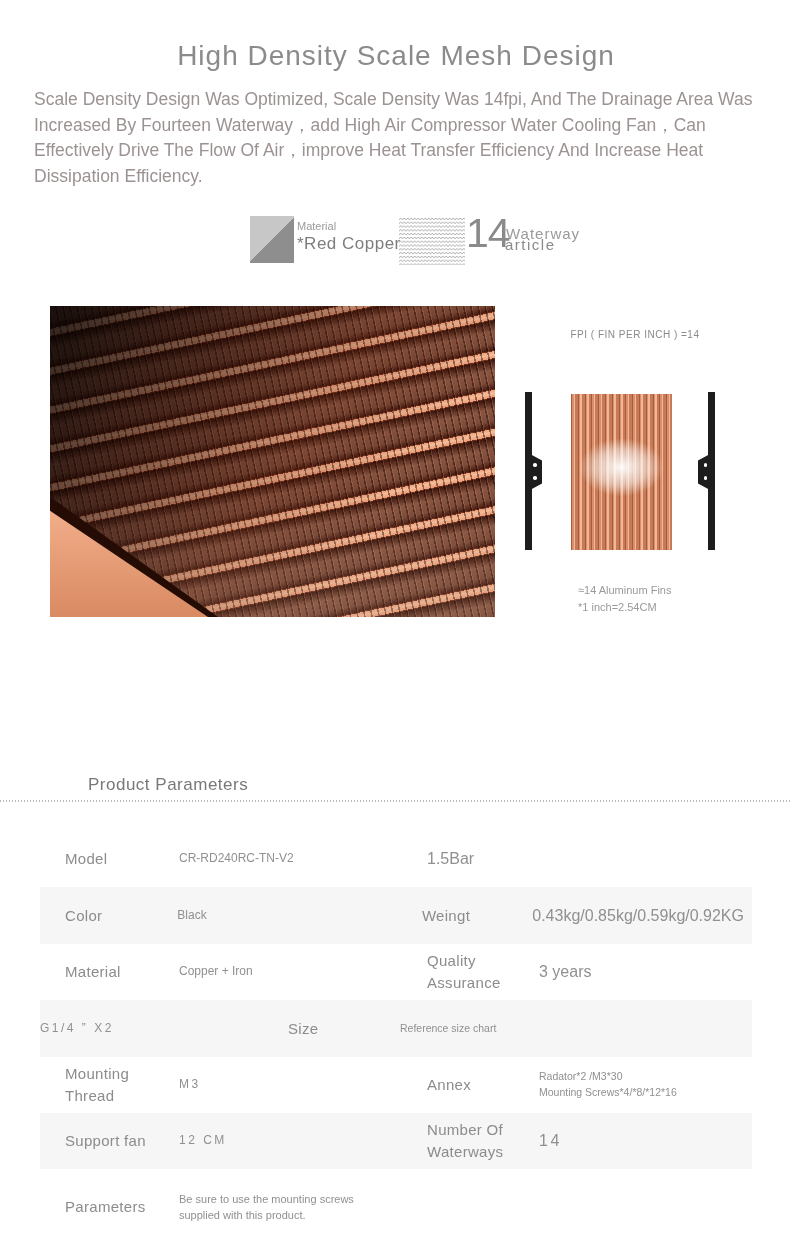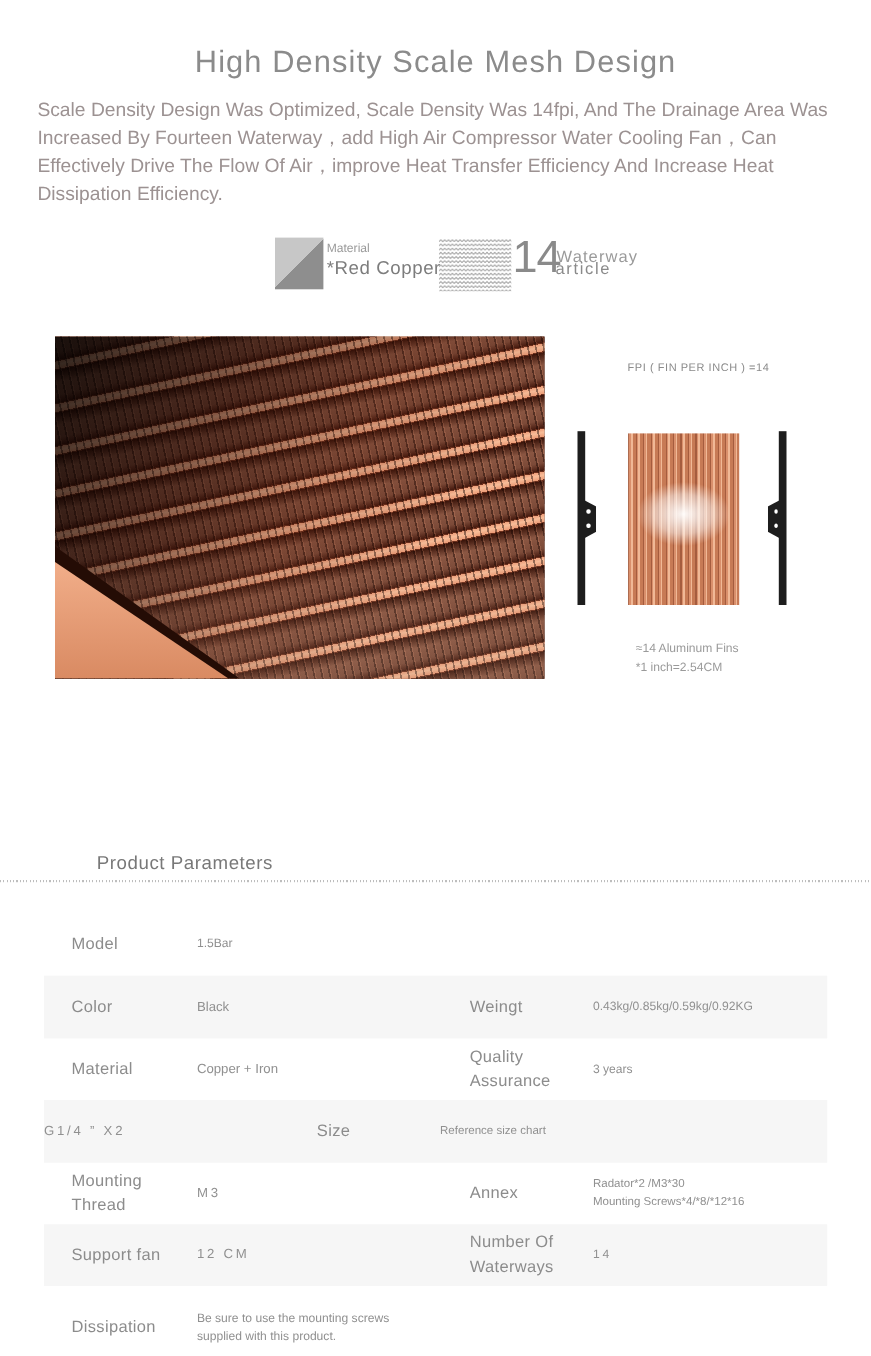--- a/index.html
+++ b/index.html
@@ -70,21 +70,21 @@
           background-image:repeating-linear-gradient(90deg,#bdbdbd 0 1px, rgba(0,0,0,0) 1px 3px);}
   .ptable{position:absolute;left:40px;top:818px;width:712px;}
   .prow{display:flex;align-items:center;min-height:56px;}
   .prow:nth-child(even){background:#f6f6f6;}
   .prow.r1,.prow.r2,.prow.r4{min-height:57px;}
   .prow.r7{min-height:76px;align-items:center;}
   .cell{box-sizing:border-box;}
   .label1{margin-left:25px;width:114px;font-size:15px;color:#8c8c8c;line-height:1.45;letter-spacing:0.3px;}
   .value1{width:248px;font-size:12px;color:#909090;line-height:1.45;padding-right:10px;}
   .label2{width:112px;font-size:15px;color:#8c8c8c;line-height:1.45;letter-spacing:0.3px;}
-  .value2{flex:1;font-size:11px;color:#909090;line-height:1.5;padding-right:8px;}
+  .value2{flex:1;font-size:16px;color:#909090;line-height:1.5;padding-right:8px;}
   .ls{letter-spacing:2.5px;}
   .small{font-size:10.5px;}
   .wrap{max-width:200px;font-size:11px;line-height:16px;}
 </style>
 </head>
 <body>
 
 <div class="page">
 
   <div class="title">High Density Scale Mesh Design</div>
@@ -135,20 +135,21 @@
     <div>≈14 Aluminum Fins</div>
     <div>*1 inch=2.54CM</div>
   </div>
 
   <div class="pp-heading">Product Parameters</div>
   <div class="dotted"></div>
 
   <div class="ptable">
     <div class="prow r1">
       <div class="cell label1">Model</div>
+      <div class="cell value1">CR-RD240RC-TN-V2</div>
       <div class="cell value2">1.5Bar</div>
     </div>
     <div class="prow r2">
       <div class="cell label1">Color</div>
       <div class="cell value1">Black</div>
       <div class="cell label2">Weingt</div>
       <div class="cell value2">0.43kg/0.85kg/0.59kg/0.92KG</div>
     </div>
     <div class="prow r3">
       <div class="cell label1">Material</div>
@@ -170,20 +171,20 @@
         <div>Mounting Screws*4/*8/*12*16</div>
       </div>
     </div>
     <div class="prow r6">
       <div class="cell label1">Support fan</div>
       <div class="cell value1 ls">12 CM</div>
       <div class="cell label2">Number Of Waterways</div>
       <div class="cell value2 ls">14</div>
     </div>
     <div class="prow r7">
-      <div class="cell label1">Dissipation</div>
+      <div class="cell label1">Parameters</div>
       <div class="cell value1 wrap">Be sure to use the mounting screws supplied with this product.</div>
       <div class="cell label2"></div>
       <div class="cell value2"></div>
     </div>
   </div>
 
 </div>
 
 </body></html>

